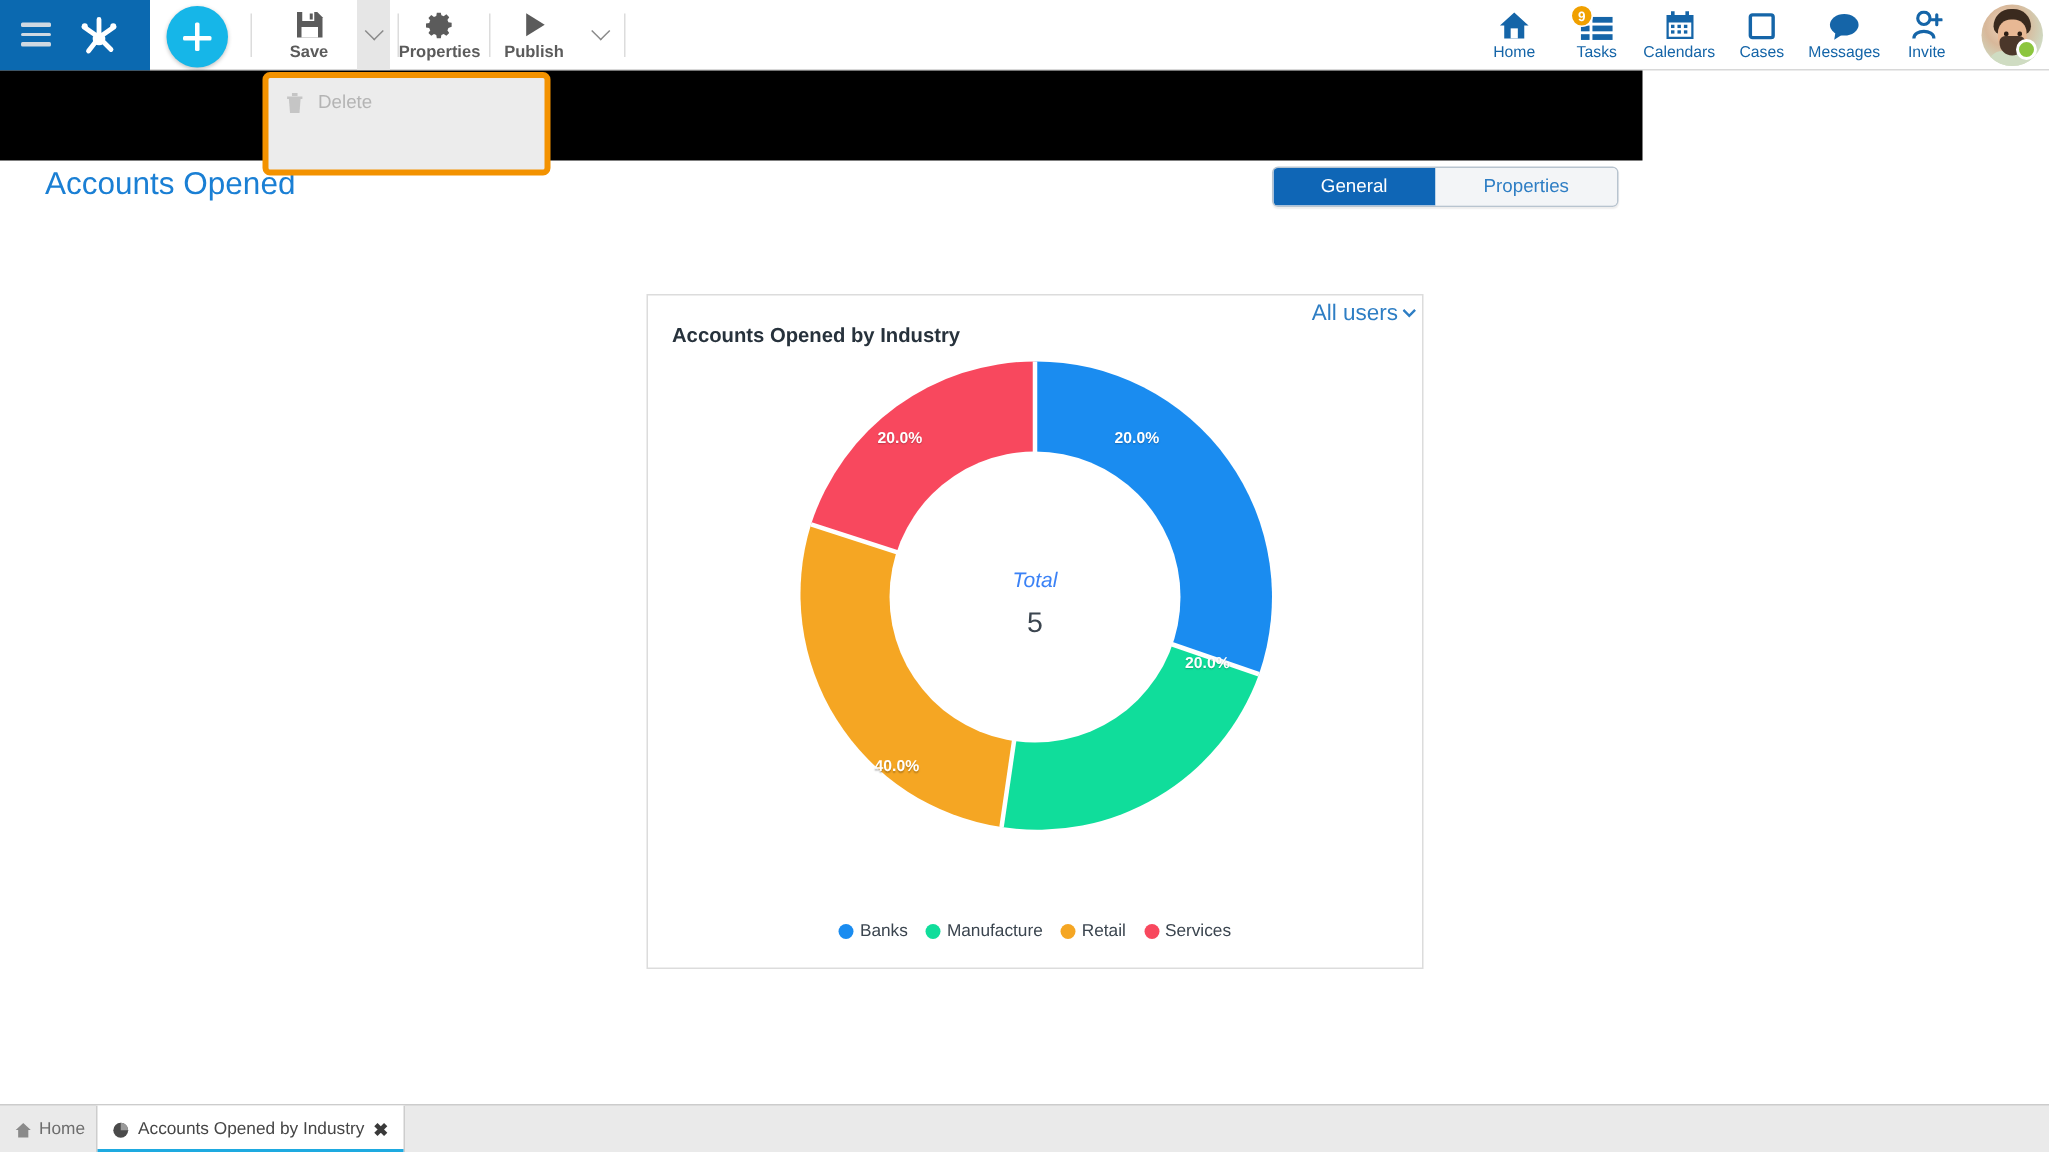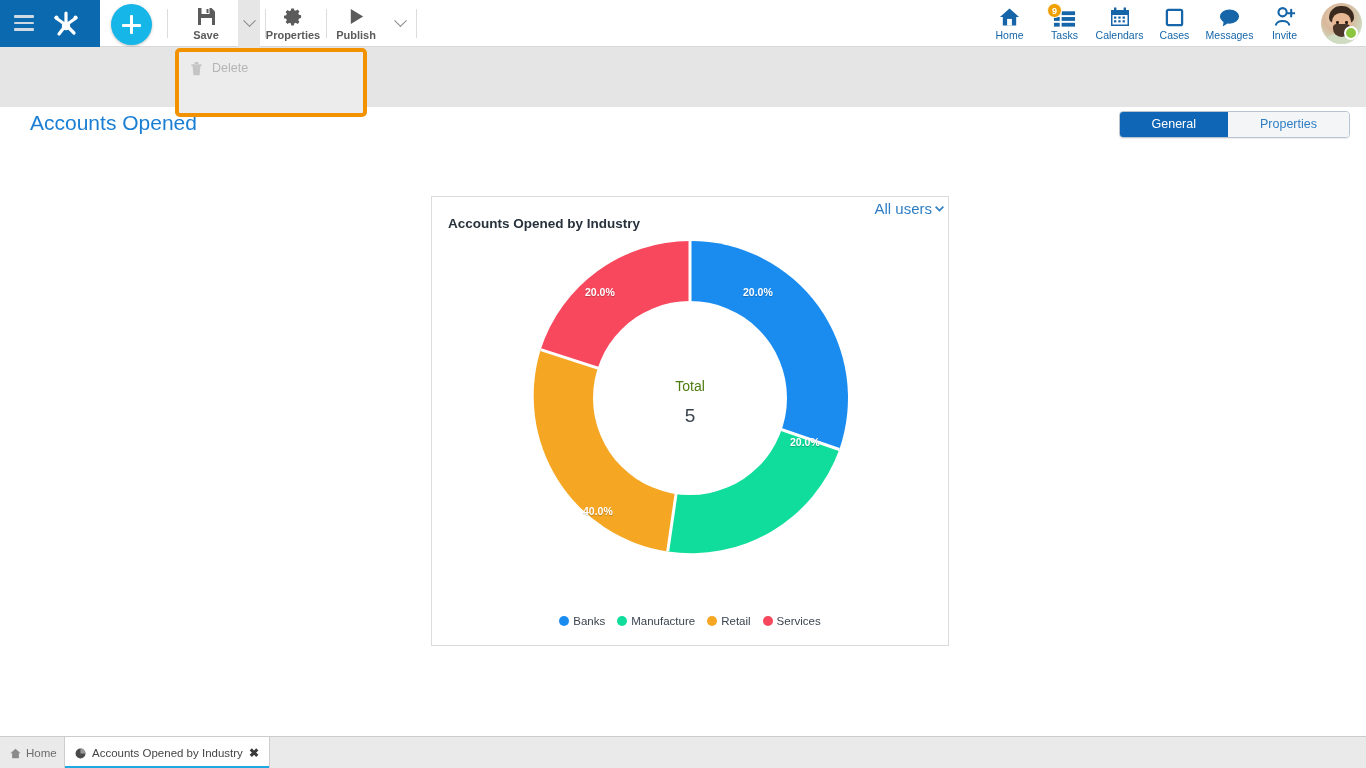--- a/index.html
+++ b/index.html
@@ -112,21 +112,21 @@
     position:absolute; left:4px; bottom:-6px; width:33px; height:16px;
     background:#cfdcc2; border-radius:10px 10px 0 0;
   }
   .status-dot {
     position: absolute; right: 4px; bottom: 4px;
     width: 14px; height: 14px; border-radius: 50%;
     background: #8cc63e; border: 2px solid #fff;
   }
 
   
-  .subhead { position: absolute; top: 47px; left: 0; width: 1366px; height: 60px; background:#e5e5e5; }
+  .subhead { position: absolute; top: 47px; left: 0; width: 1095px; height: 60px; background:#000000; }
   .page-title {
     position: absolute; top: 64px; left: 30px;
     font-size: 21px; color: #1a7fd4; font-weight: normal;
     white-space: nowrap;
   }
   .segctl {
     position: absolute; top: 64px; right: 16px;
     display: flex; border-radius: 4px; overflow: hidden;
     border: 1px solid #b8c4cf;
     box-shadow: 0 1px 1px rgba(0,0,0,.07);
@@ -165,21 +165,21 @@
     font-size: 15px; color: #2e7ec4; cursor: pointer;
     display: flex; align-items: center; gap: 3px;
   }
   .card-title {
     position: absolute; top: 19px; left: 16px;
     font-size: 13.5px; font-weight: bold; color: #27323c;
   }
   .donut-wrap { position: absolute; left: 50%; transform: translateX(-50%); top: 36px; }
   .donut-center-t {
     position: absolute; width: 100%; text-align: center;
-    top: 145px; font-size: 14px; color: #4d7c0f;
+    top: 145px; font-size: 14px; color: #3b82f6; font-style: italic;
   }
   .donut-center-v {
     position: absolute; width: 100%; text-align: center;
     top: 172px; font-size: 19px; color: #3b4busy;
     color: #3b454f;
   }
   .slice-lbl {
     position: absolute; font-size: 10.5px; font-weight: bold; color: #fff;
     text-shadow: 0 1px 1px rgba(0,0,0,.25);
     white-space: nowrap;

